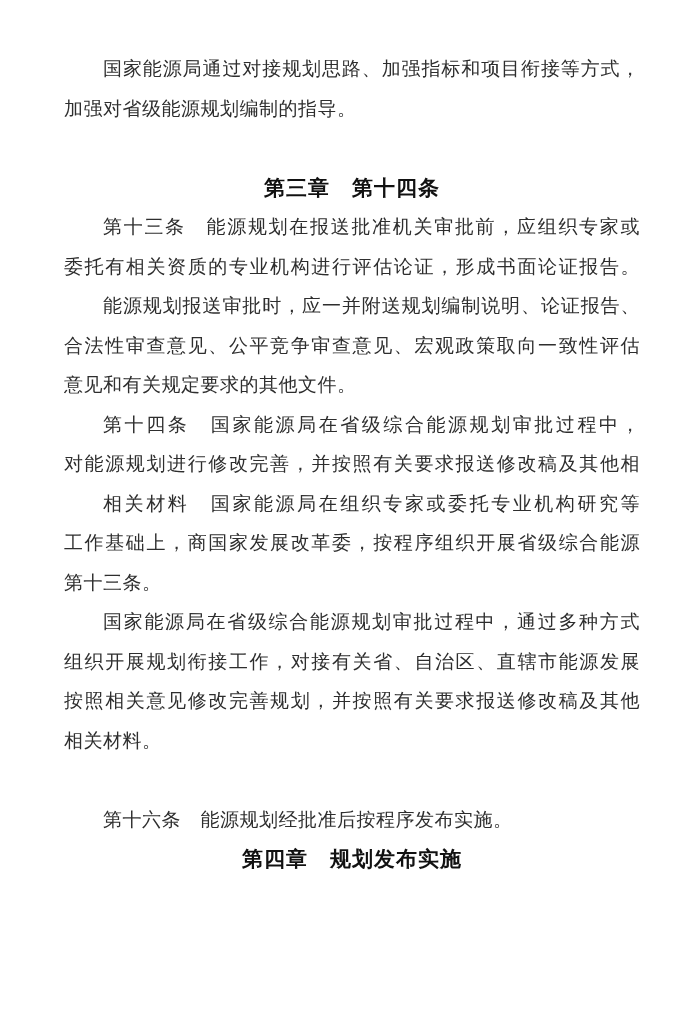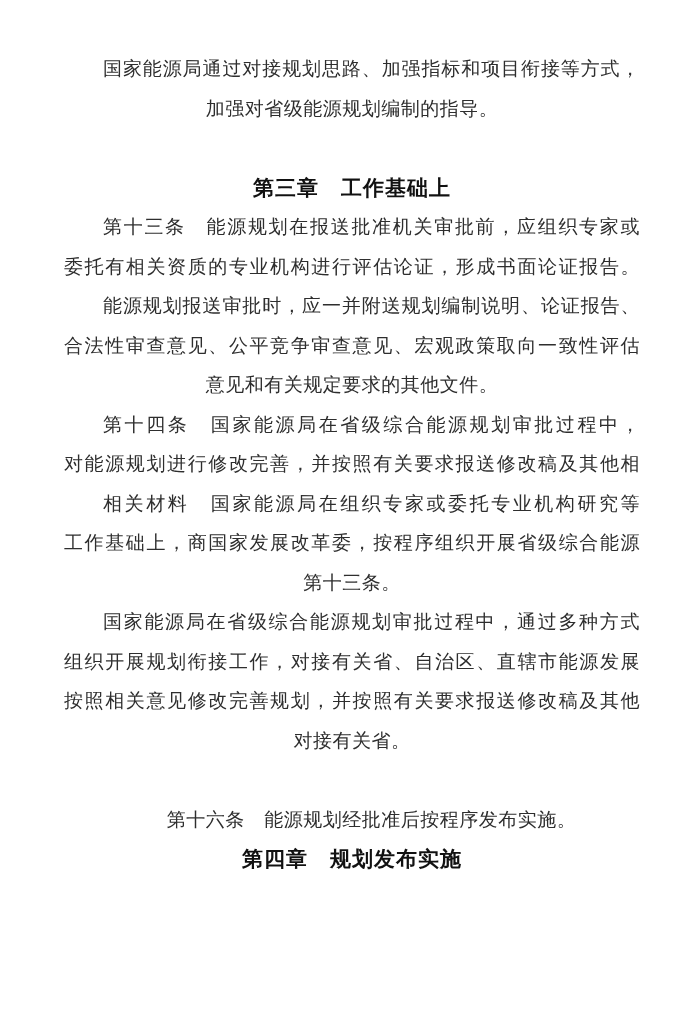--- a/index.html
+++ b/index.html
@@ -18,21 +18,20 @@
     font-family: "Liberation Serif", "DejaVu Serif", serif;
     color: #2e2e2e;
     border-radius: 8px;
   }
   .line {
     height: 39.5px;
     line-height: 39.5px;
     font-size: 19px;
     letter-spacing: 0.5px;
     overflow: hidden;
-    text-align: center;
   }
   .blank {
     height: 39.5px;
   }
   .indent {
     text-indent: 39px;
   }
   .justify {
     text-align: justify;
     text-align-last: justify;
@@ -47,31 +46,31 @@
     text-indent: 0;
   }
 </style>
 </head>
 <body>
 
 <div class="page">
   <div class="line indent justify">国家能源局通过对接规划思路、加强指标和项目衔接等方式，</div>
   <div class="line">加强对省级能源规划编制的指导。</div>
   <div class="blank"></div>
-  <div class="line heading">第三章　工作基础上</div>
+  <div class="line heading">第三章　第十四条</div>
   <div class="line indent justify">第十三条　能源规划在报送批准机关审批前，应组织专家或</div>
   <div class="line justify">委托有相关资质的专业机构进行评估论证，形成书面论证报告。</div>
   <div class="line indent justify">能源规划报送审批时，应一并附送规划编制说明、论证报告、</div>
   <div class="line justify">合法性审查意见、公平竞争审查意见、宏观政策取向一致性评估</div>
   <div class="line">意见和有关规定要求的其他文件。</div>
   <div class="line indent justify">第十四条　国家能源局在省级综合能源规划审批过程中，</div>
   <div class="line justify">对能源规划进行修改完善，并按照有关要求报送修改稿及其他相</div>
   <div class="line indent justify">相关材料　国家能源局在组织专家或委托专业机构研究等</div>
   <div class="line justify">工作基础上，商国家发展改革委，按程序组织开展省级综合能源</div>
   <div class="line">第十三条。</div>
   <div class="line indent justify">国家能源局在省级综合能源规划审批过程中，通过多种方式</div>
   <div class="line justify">组织开展规划衔接工作，对接有关省、自治区、直辖市能源发展</div>
   <div class="line justify">按照相关意见修改完善规划，并按照有关要求报送修改稿及其他</div>
-  <div class="line">对接有关省。</div>
+  <div class="line">相关材料。</div>
   <div class="blank"></div>
   <div class="line indent">第十六条　能源规划经批准后按程序发布实施。</div>
   <div class="line heading">第四章　规划发布实施</div>
 </div>
 
 </body></html>

